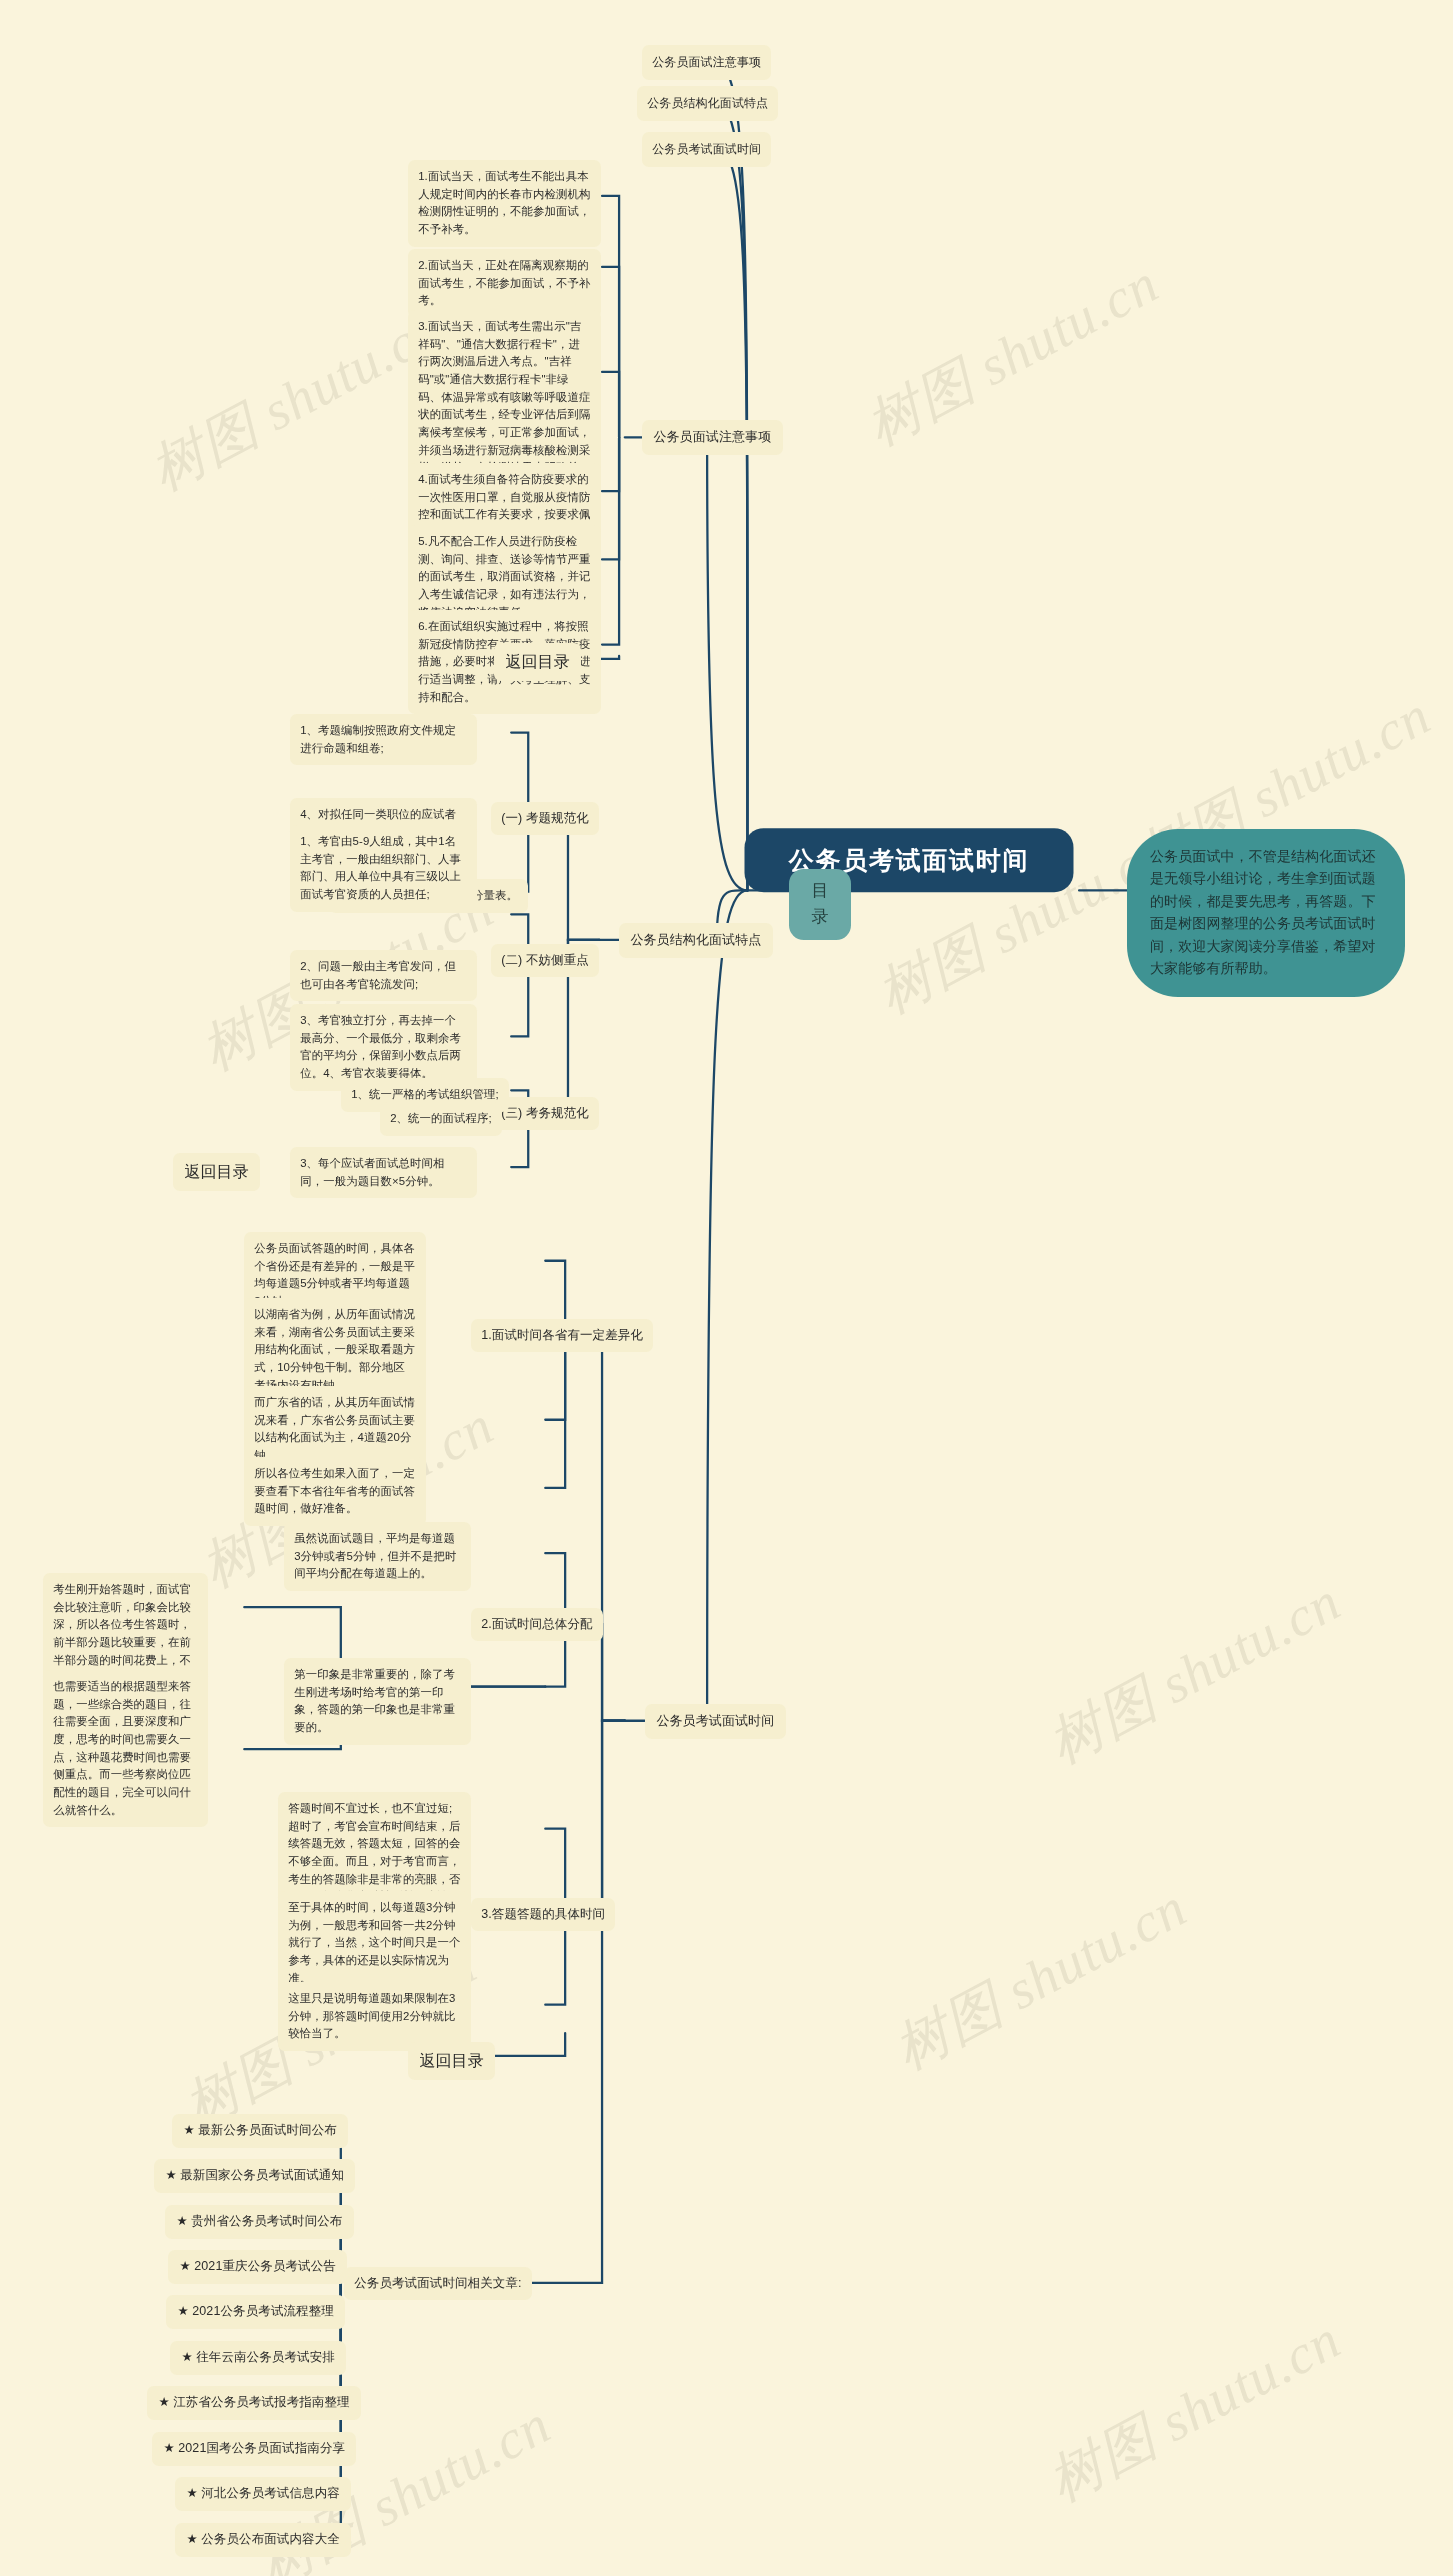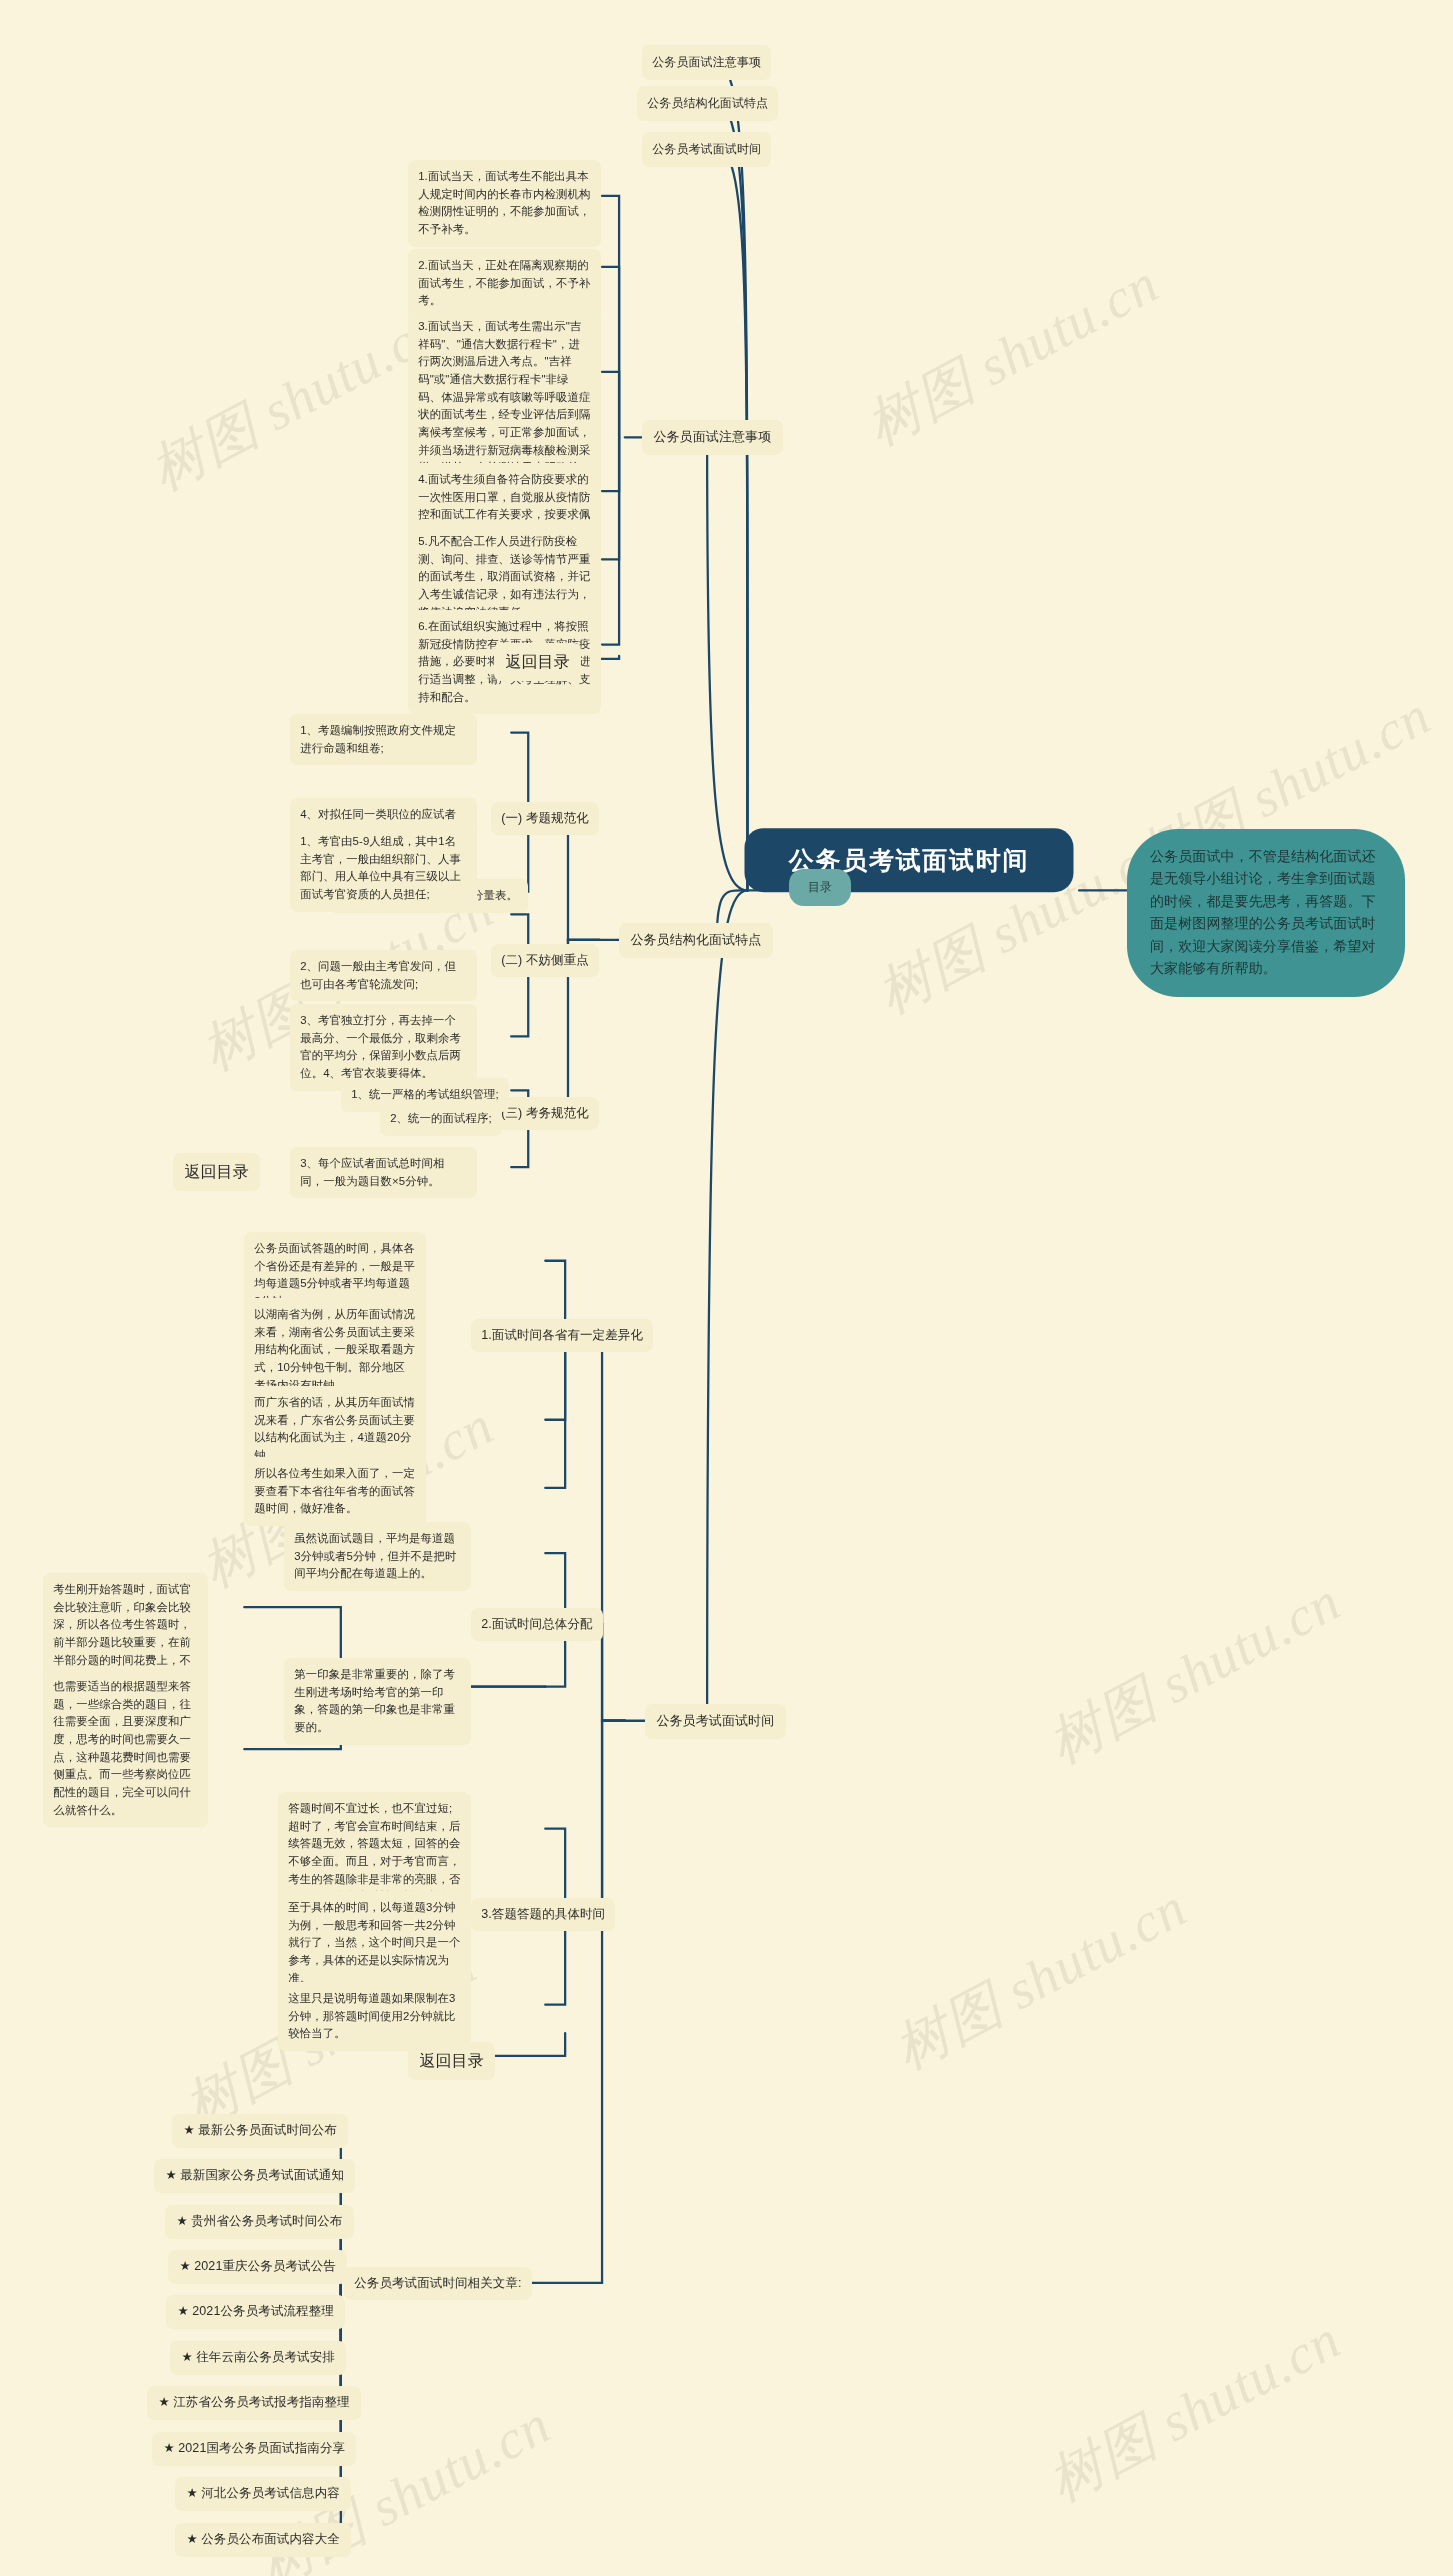--- a/index.html
+++ b/index.html
@@ -44,21 +44,21 @@
     font-size:25px;
     font-weight:bold;
     border-radius:19.3px;
     padding:12.5px 23px;
     letter-spacing:1.7px;
     text-align:center;
   }
   .node.toc-chip {
     background:#6aa9a6;
     color:#24413f;
-    font-size:12px;
+    font-size:17px;
     border-radius:14.8px;
     padding:9px 14.8px;
     text-align:center;
   }
   .node.summary {
     background:#3f9393;
     color:#1d3535;
     font-size:14px;
     line-height:1.6;
     border-radius:51px;

